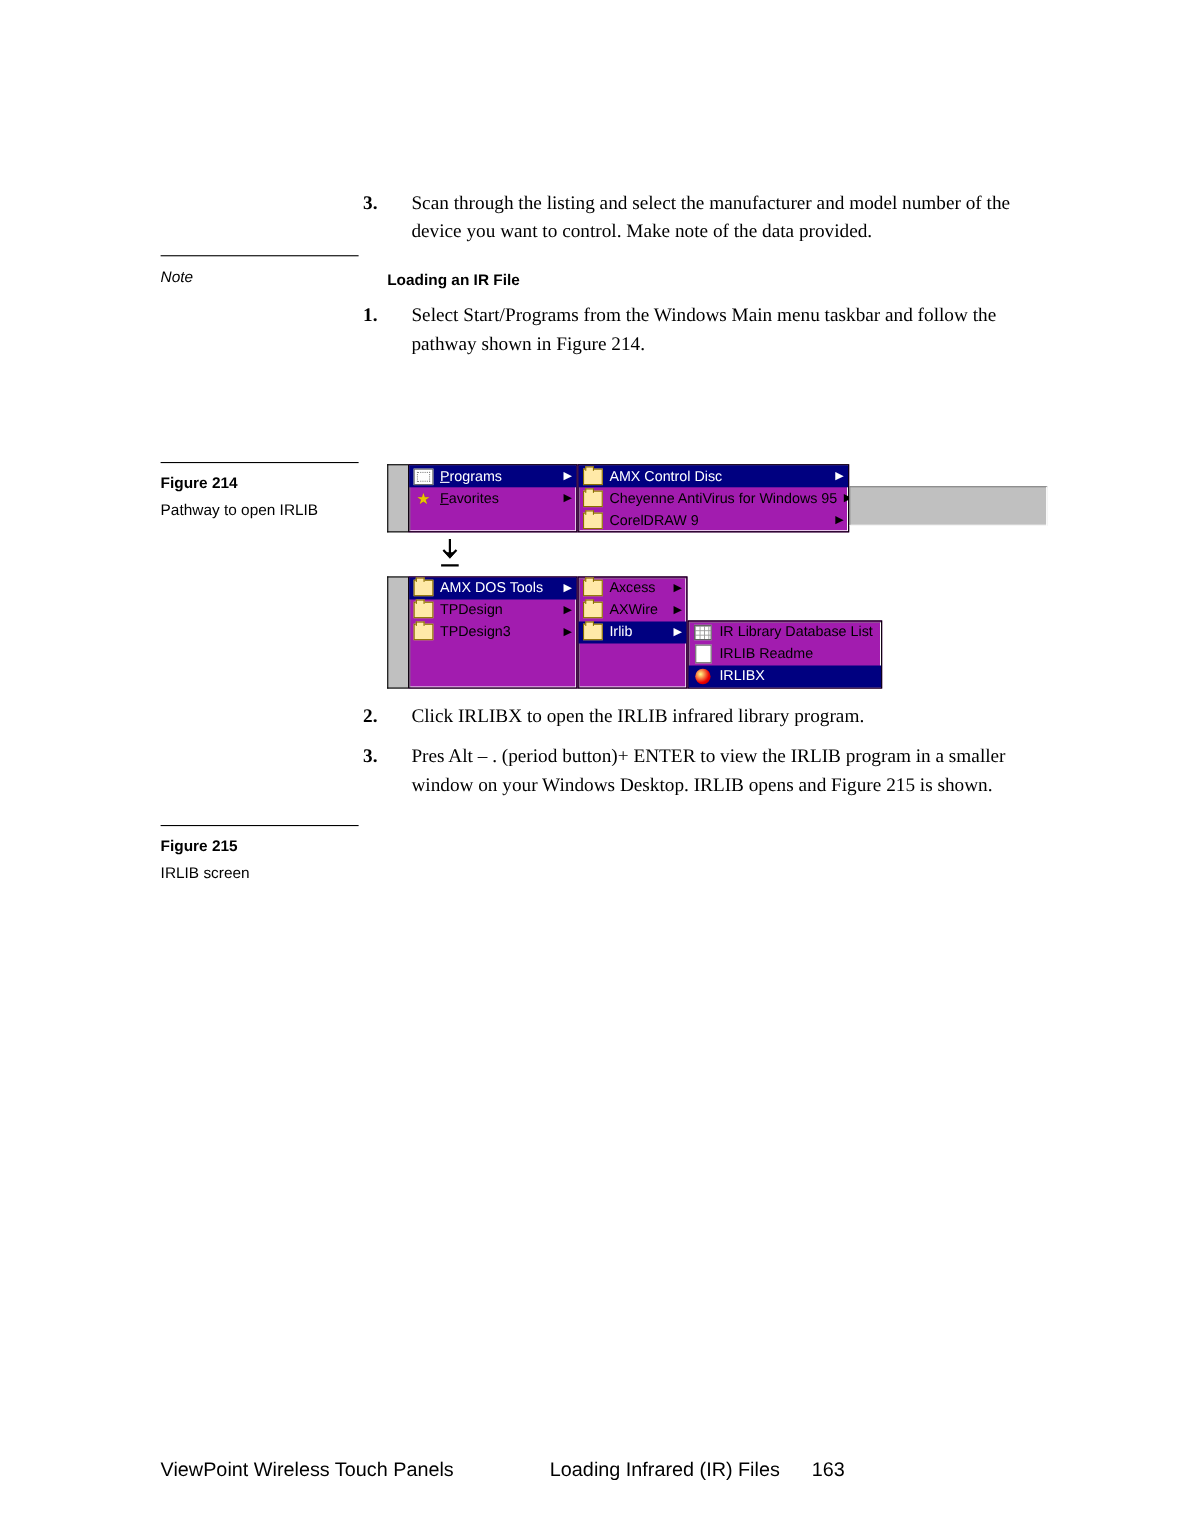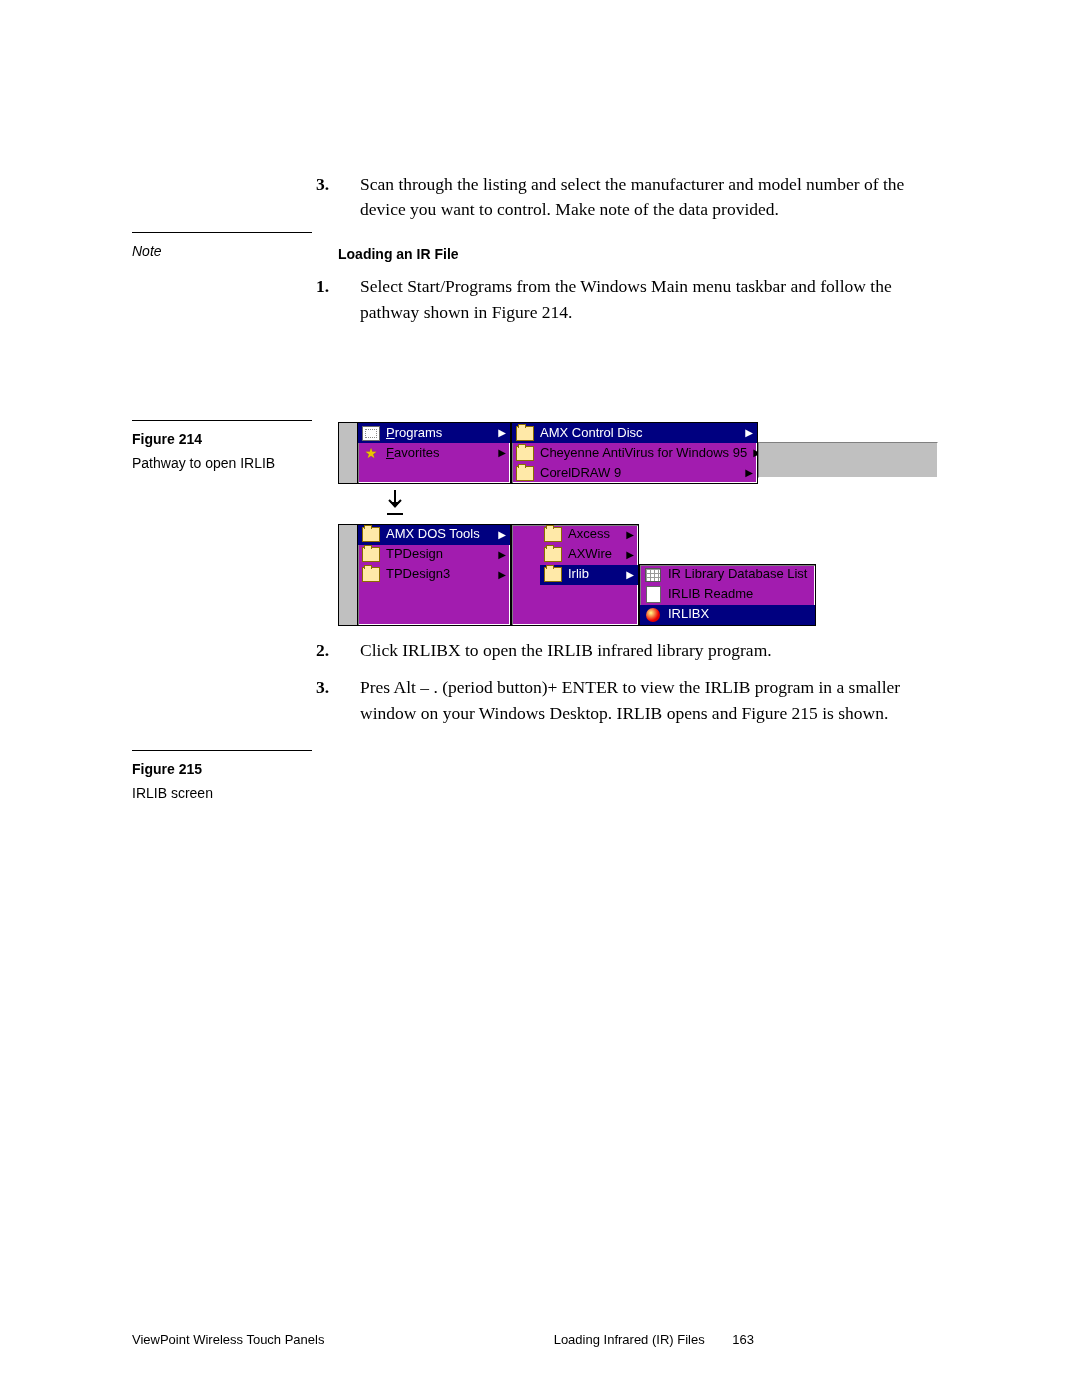--- a/index.html
+++ b/index.html
@@ -9,20 +9,21 @@
     font-family: Georgia, 'Times New Roman', serif;
     color: #000;
     width: 1080px;
     height: 1397px;
     position: relative;
   }
   .page {
     position: relative;
     width: 884px;
     height: 1397px;
+    margin-left: 14px;
   }
   .sidebar {
     position: absolute;
     left: 132px;
     width: 180px;
     font-family: Arial, Helvetica, sans-serif;
     font-size: 14px;
     line-height: 1.45;
   }
   .side-rule {
@@ -132,21 +133,21 @@
     background:#c0c0c0;
   }
 
   
   .footer {
     position: absolute;
     bottom: 50px;
     left: 132px;
     right: 130px;
     font-family: Arial, Helvetica, sans-serif;
-    font-size: 13px;
+    font-size: 18px;
     display: flex;
     justify-content: space-between;
   }
   .footer .pnum { margin-left: 24px; }
 
   
   .ic-folder {
     width:16px;height:13px;background:#ffe9a8;border:1px solid #8a6d00;position:relative;
   }
   .ic-folder::before{content:"";position:absolute;left:1px;top:-3px;width:6px;height:3px;background:#ffe9a8;border:1px solid #8a6d00;border-bottom:none;}
@@ -283,21 +284,21 @@
               </div>
               <div class="menu-item">
                 <span class="mi-icon">
                   <div class="ic-folder"></div>
                 </span>
                 <span class="mi-label">TPDesign3</span>
                 <span class="mi-arrow">▶</span>
               </div>
             </div>
         </div>
-        <div class="menu" style="width:98px;padding-left:28px;">
+        <div class="menu" style="width:98px;">
           <div id="m2b">
               <div class="menu-item">
                 <span class="mi-icon">
                   <div class="ic-folder"></div>
                 </span>
                 <span class="mi-label">Axcess</span>
                 <span class="mi-arrow">▶</span>
               </div>
               <div class="menu-item">
                 <span class="mi-icon">

